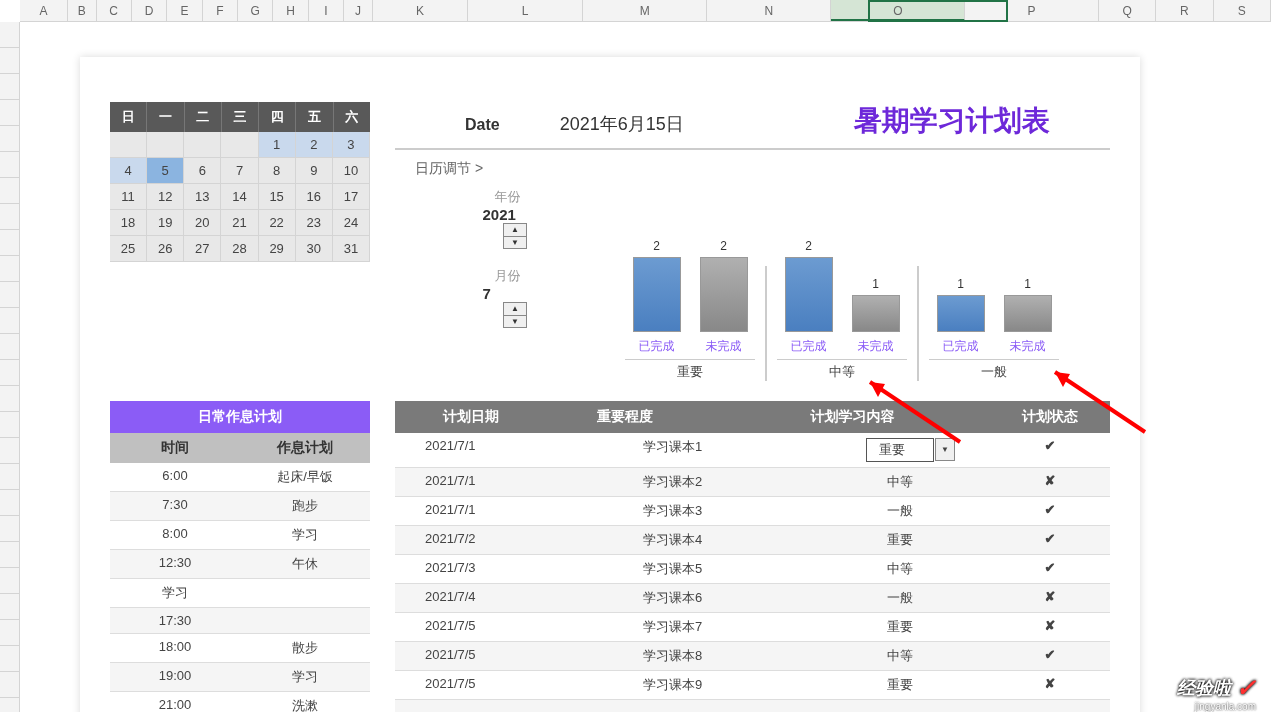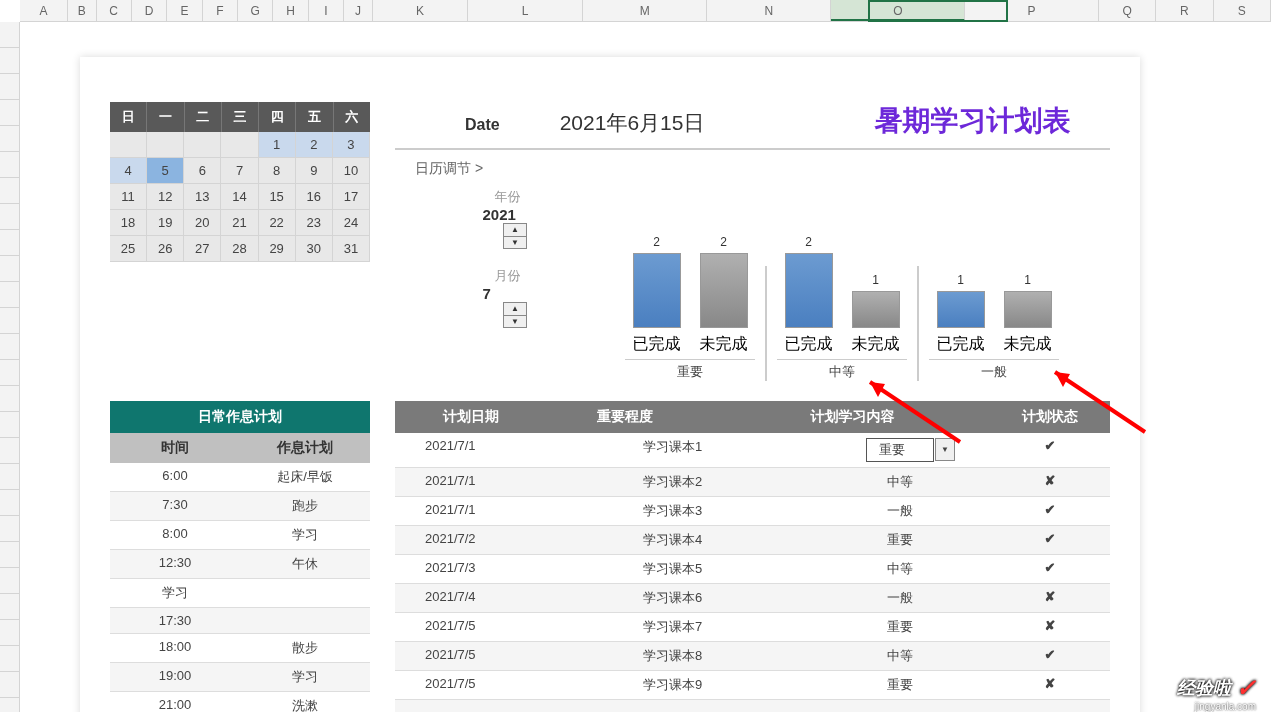--- a/index.html
+++ b/index.html
@@ -33,51 +33,51 @@
     .cal-cell.empty { background: #e8e8e8; }
     
     
     .top-section { display: flex; gap: 25px; margin-bottom: 20px; }
     .left-col { width: 260px; }
     .right-col { flex: 1; }
     
     
     .date-row { display: flex; align-items: baseline; border-bottom: 2px solid #ccc; padding: 0 0 8px 70px; margin-bottom: 10px; }
     .date-label { font-weight: bold; font-size: 16px; margin-right: 60px; }
-    .date-value { font-size: 21px; margin-right: 170px; }
+    .date-value { font-size: 18px; margin-right: 170px; }
     .main-title { font-size: 28px; font-weight: bold; color: #6d28d9; }
     
     
     .adjust-section { padding-left: 20px; }
     .adjust-label { font-size: 14px; color: #666; margin-bottom: 10px; }
     .adjust-row { display: flex; align-items: center; margin-bottom: 18px; flex-direction: column; }
     .adjust-text { color: #999; font-size: 13px; width: 50px; text-align: center; margin-right: 15px; }
     .adjust-value { font-weight: bold; font-size: 15px; width: 50px; text-align: left; margin-right: 15px; }
     .spinner { width: 24px; height: 26px; border: 1px solid #888; display: flex; flex-direction: column; background: #f0f0f0; }
     .spinner-btn { flex: 1; display: flex; align-items: center; justify-content: center; cursor: pointer; border-bottom: 1px solid #888; font-size: 8px; }
     .spinner-btn:last-child { border-bottom: none; }
     
     
     .chart-area { display: flex; align-items: flex-end; gap: 0; height: 130px; margin-left: 230px; margin-top: -95px; }
     .chart-group { display: flex; flex-direction: column; align-items: center; }
     .chart-bars { display: flex; align-items: flex-end; gap: 12px; height: 95px; }
     .bar-wrap { display: flex; flex-direction: column; align-items: center; width: 55px; }
     .bar-val { font-size: 12px; color: #333; margin-bottom: 4px; }
     .bar { width: 48px; background: linear-gradient(to bottom, #6c9bd1, #4a7fc0); border: 1px solid #999; }
     .bar.gray { background: linear-gradient(to bottom, #b0b0b0, #888); }
-    .bar-label { font-size: 16px; color: #000000; margin-top: 6px; white-space: nowrap; }
+    .bar-label { font-size: 12px; color: #8b5cf6; margin-top: 6px; white-space: nowrap; }
     .group-label { font-size: 13px; color: #444; margin-top: 4px; text-align: center; width: 130px; border-top: 1px solid #ccc; padding-top: 3px; }
     .chart-divider { width: 2px; background: #ccc; height: 115px; margin: 0 10px; }
     
     
     .tables-section { display: flex; gap: 25px; }
     .routine-table { width: 260px; }
     .plan-table { flex: 1; }
     
-    .table-header { background: #0f766e; color: #fff; text-align: center; padding: 7px 0; font-size: 14px; font-weight: bold; }
+    .table-header { background: #8b5cf6; color: #fff; text-align: center; padding: 7px 0; font-size: 14px; font-weight: bold; }
     .sub-header { display: flex; background: #c0c0c0; }
     .sub-header-cell { flex: 1; text-align: center; padding: 6px 0; font-size: 14px; font-weight: bold; color: #333; }
     
     .plan-header { display: flex; background: #7a7a7a; color: #fff; }
     .plan-header-cell { text-align: center; padding: 7px 0; font-size: 14px; font-weight: bold; }
     .ph-date { width: 140px; padding-left: 12px; }
     .ph-content { flex: 1; }
     .ph-priority { width: 180px; }
     .ph-status { width: 120px; }
     

